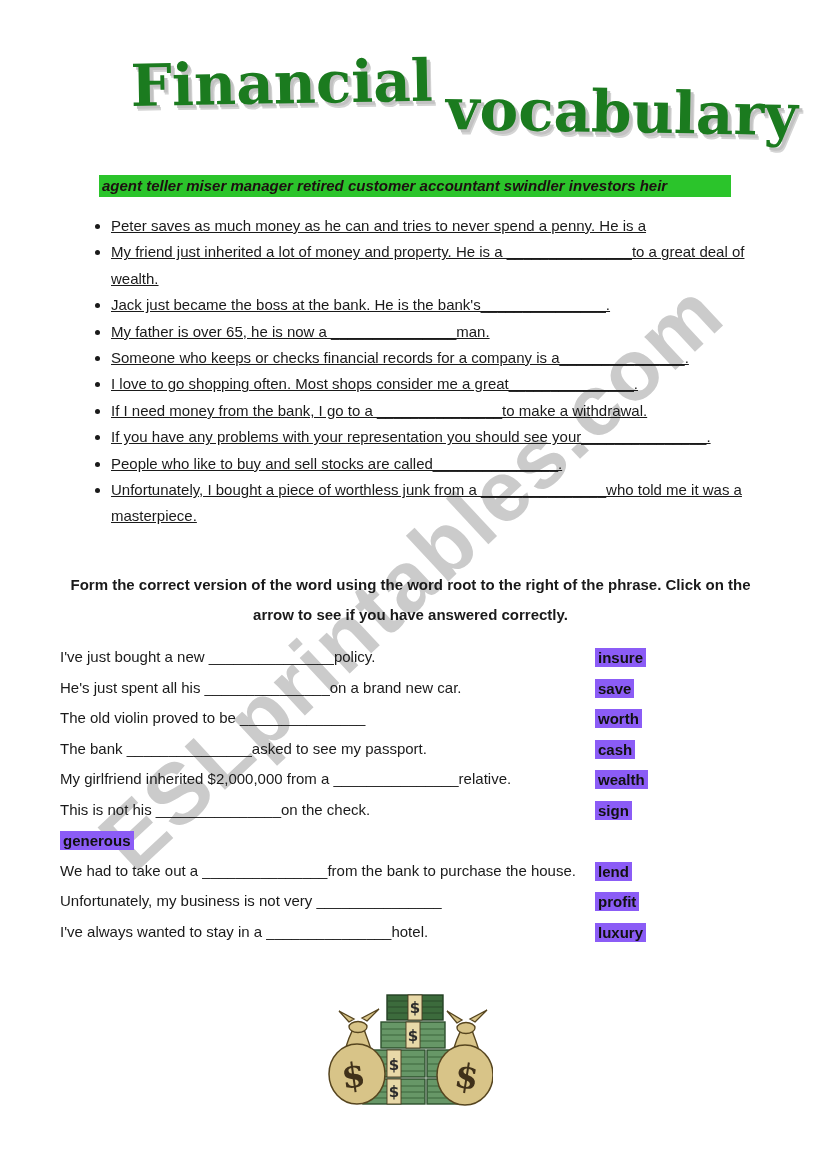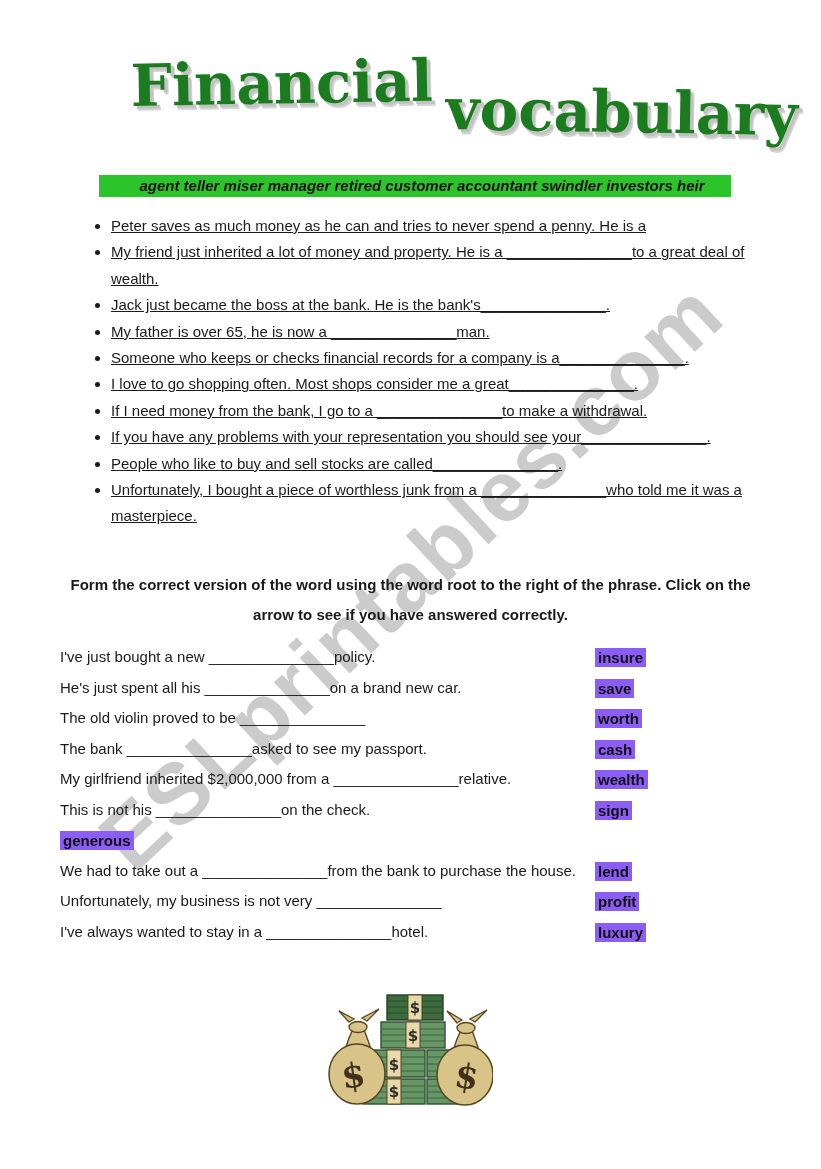--- a/index.html
+++ b/index.html
@@ -41,23 +41,22 @@
   .title .w2{display:inline-block;margin-left:14px;transform:translateY(17px) rotate(-1deg);}
   
   .wordbank{
     position:absolute;left:99px;top:175px;
     width:632px;height:22px;
     background:#2bc42b;
     font-size:15px;font-weight:bold;font-style:italic;
     color:#1d1010;
     line-height:22px;
     white-space:nowrap;
-    padding-left:14px;
+    padding-left:3px;
     box-sizing:border-box;
-    text-align:center;
   }
   
   ul.bullets{
     position:absolute;left:84px;top:213px;
     margin:0;padding:0 0 0 27px;
     list-style:disc outside;
     font-size:15px;
     line-height:26.4px;
     text-decoration:underline;
   }

